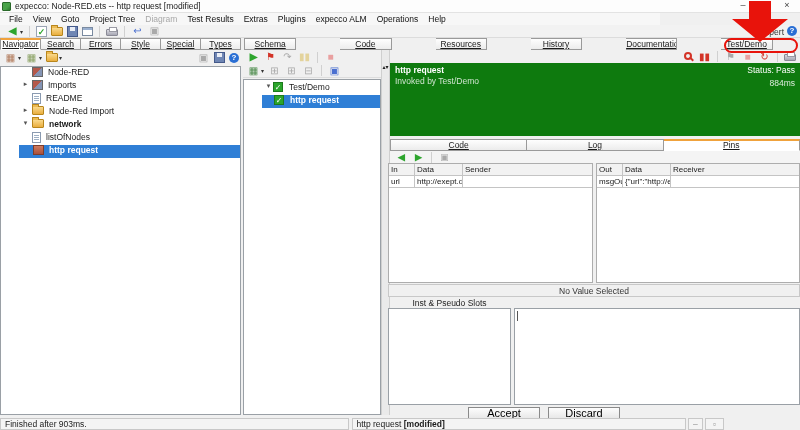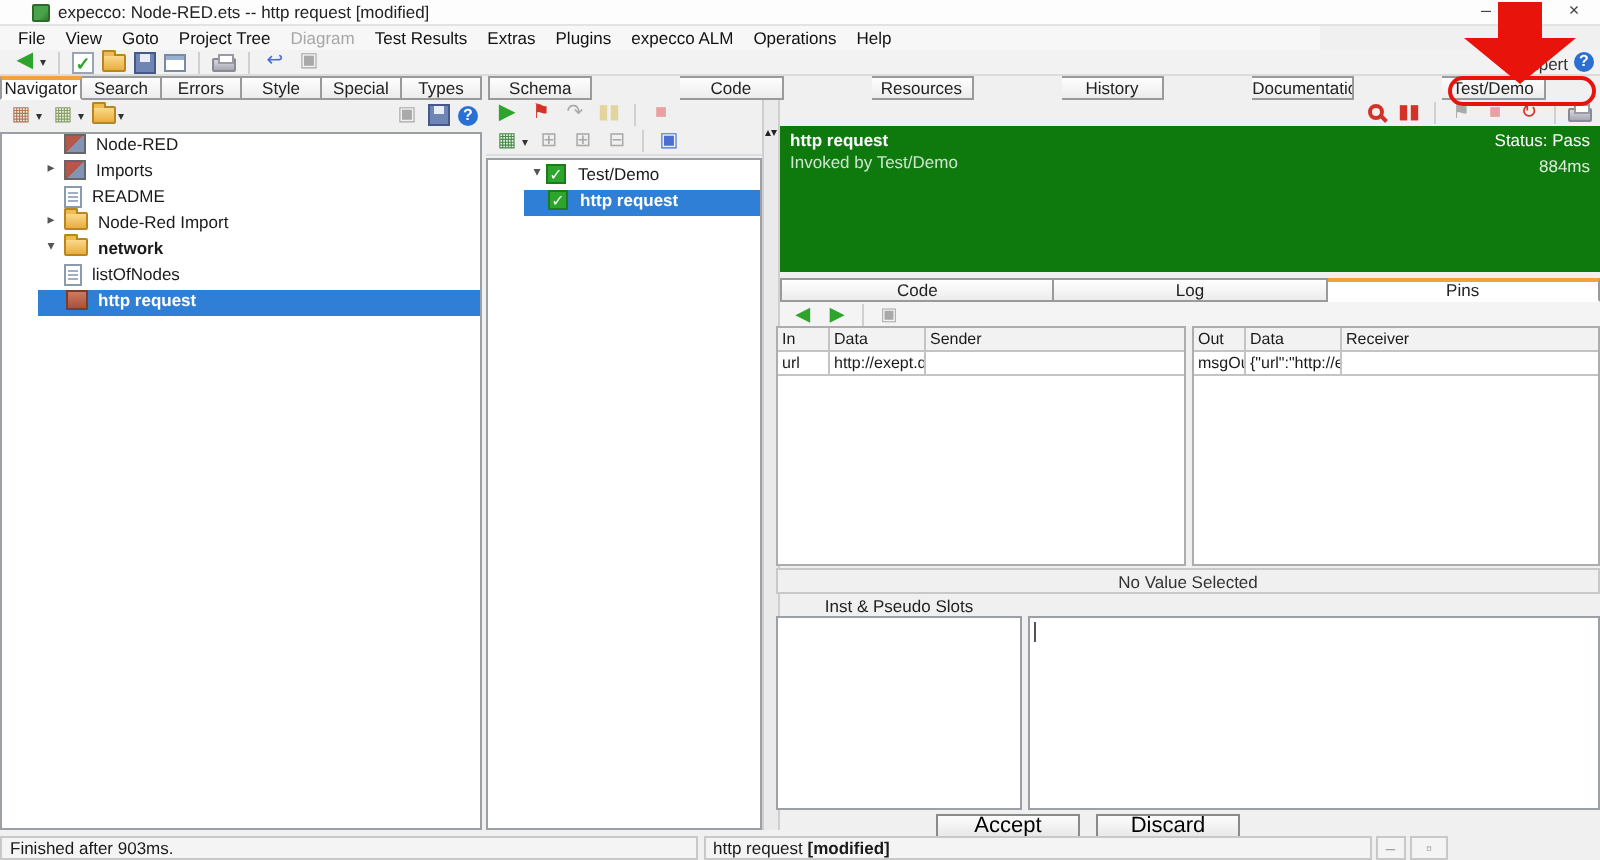--- a/index.html
+++ b/index.html
@@ -1,21 +1,21 @@
 <!DOCTYPE html>
 <html style="--c-green: #0e7a0e; --c-selection: #2f7fd6; --c-tab-accent: #f0a23c; --c-annotation: #e8130b; --c-help-blue: #2a6fd4;"><head>
 <meta charset="utf-8">
 <style>
   * { margin:0; padding:0; box-sizing:border-box; }
   html,body { width:800px; height:430px; overflow:hidden; }
   body { font-family:"Liberation Sans", sans-serif; font-size:9px; color:#1a1a1a; background:#e9e9e9; }
   .app { position:relative; width:800px; height:430px; background:#f0f0f0; }
 
   
-  .titlebar { position:absolute; left:0; top:0; width:800px; height:13px; background:#fdfdfd; border-bottom:1px solid #e3e3e3; display:flex; align-items:center; padding-left:16px; }
+  .titlebar { position:absolute; left:0; top:0; width:800px; height:13px; background:#fdfdfd; border-bottom:1px solid #e3e3e3; display:flex; align-items:center; padding-left:2px; }
   .app-icon { width:9px; height:9px; background:linear-gradient(135deg,#4aa34a 60%,#2d7a2d); border:1px solid #2a6a2a; border-radius:1px; margin-right:4px; }
   .title-text { font-size:8.5px; color:#222; }
   .win-controls { position:absolute; right:2px; top:0; display:flex; }
   .win-btn { width:22px; height:12px; text-align:center; font-size:9px; line-height:11px; color:#444; }
 
   
   .menubar { position:absolute; left:0; top:13px; width:660px; height:12px; background:#f7f7f7; display:flex; align-items:center; padding-left:4px; }
   .menu-item { padding:0 5px; font-size:8.5px; color:#111; }
   .menu-item.disabled { color:#a8a8a8; }
 
@@ -45,21 +45,21 @@
   .suite-ic { width:11px; height:10px; background:linear-gradient(135deg,#b4584a 50%,#8494b4 50%); border:1px solid #666; margin:0 2px; }
   .action-ic { width:11px; height:10px; background:linear-gradient(#cf7a5e,#a8503c); border:1px solid #7c3c2c; margin:0 2px; }
   .checkdoc-ic { width:11px; height:11px; background:#fff; border:1px solid #9aa4b4; color:#2da52d; font-size:9px; font-weight:bold; text-align:center; line-height:10px; margin:0 2px; }
   .newwin-ic { width:11px; height:9px; background:#fff; border:1px solid #7a8aa0; position:relative; margin:0 2px; }
   .newwin-ic::before { content:''; position:absolute; top:0; left:0; right:0; height:2px; background:#9ab0d0; }
   .gcheck-ic { width:10px; height:10px; background:#2ba52b; border:1px solid #1d7a1d; color:#fff; font-size:8px; line-height:9px; text-align:center; margin-right:3px; flex:none; }
   .mag-ic { width:8px; height:8px; border:2px solid #d33327; border-radius:50%; position:relative; margin:0 4px 2px 2px; }
   .mag-ic::after { content:''; position:absolute; width:5px; height:2px; background:#d33327; transform:rotate(45deg); right:-4px; bottom:-2px; }
 
   
-  .tabs { position:absolute; top:38px; height:12px; display:flex; }
+  .tabs { position:absolute; top:38px; height:12px; display:flex;text-decoration:underline; }
   .tabs-left { left:0; width:241px; }
   .tabs-right { left:244px; width:624px;gap:44px; }
   .tab { flex:1; border:1px solid #9a9a9a; border-left:none; background:linear-gradient(#fefefe,#ececec); text-align:center; font-size:8.5px; line-height:10px; color:#222; white-space:nowrap; overflow:hidden; }
   .tab:first-child { border-left:1px solid #9a9a9a; }
   .tab.active { background:#fff; border-top:2px solid var(--c-tab-accent,#f0a23c); border-bottom:1px solid #fff; line-height:9px; }
 
   
   .nav-toolbar { position:absolute; left:0; top:50px; width:241px; height:15px; background:#f0f0f0; display:flex; align-items:center; padding:0 2px; }
   .nav-toolbar .spacer { flex:1; }
   .nav-tree { position:absolute; left:0; top:66px; width:241px; height:349px; background:#fff; border:1px solid #9aa0a6; overflow:hidden; }

